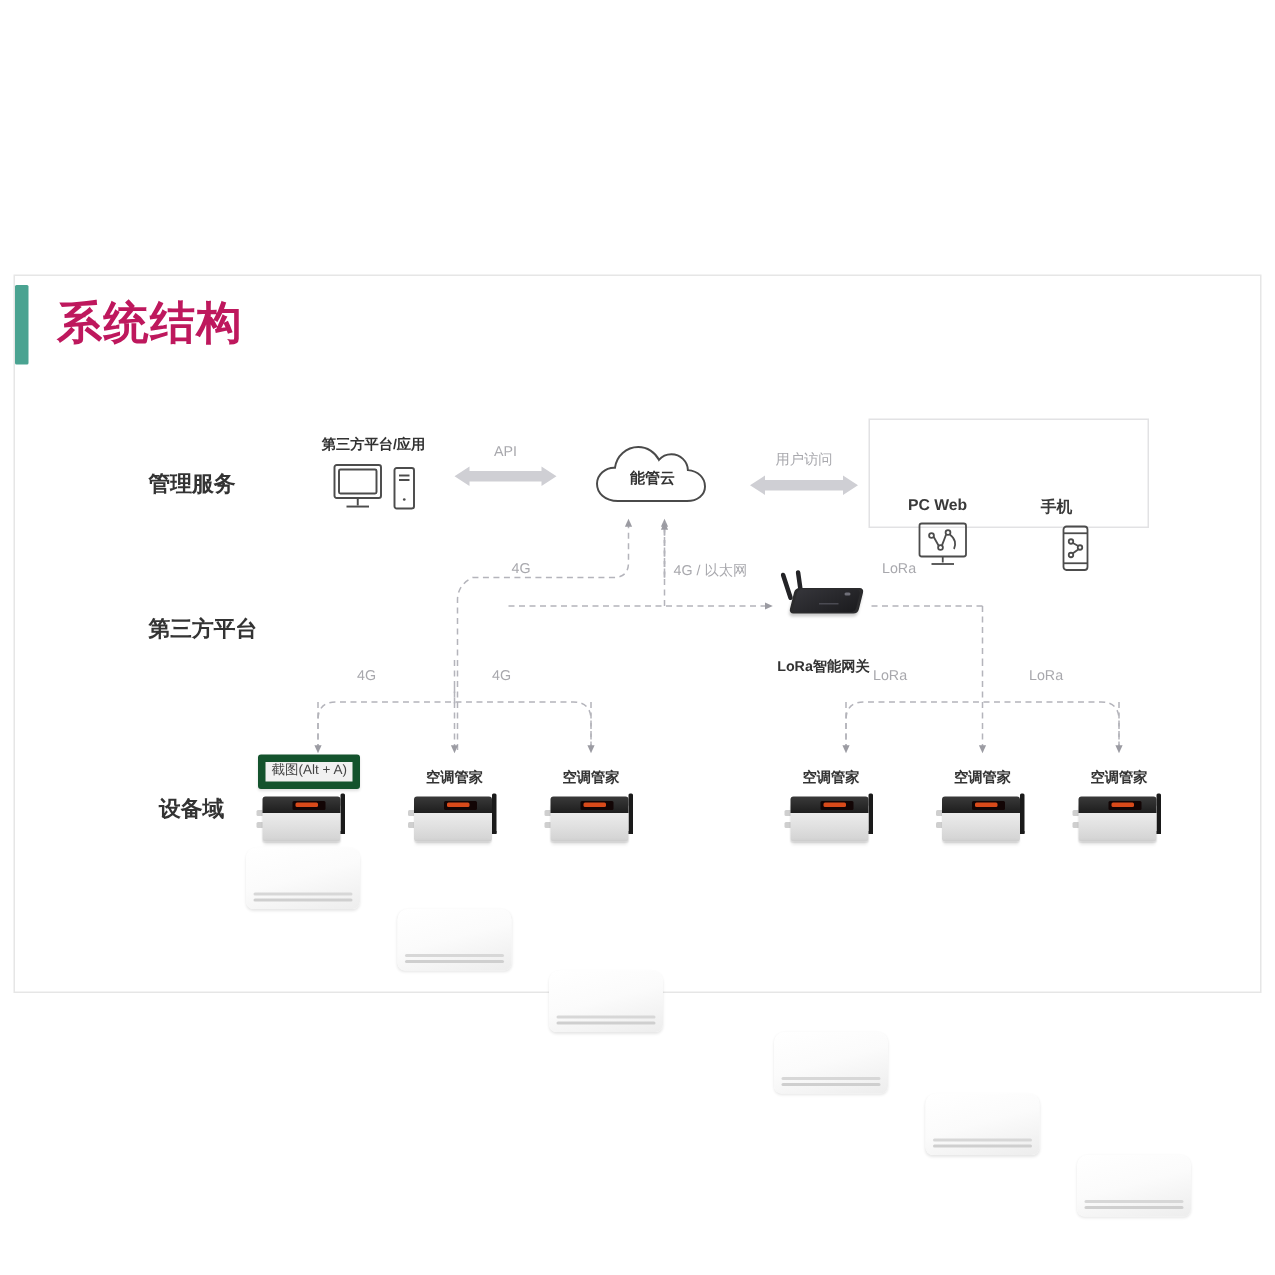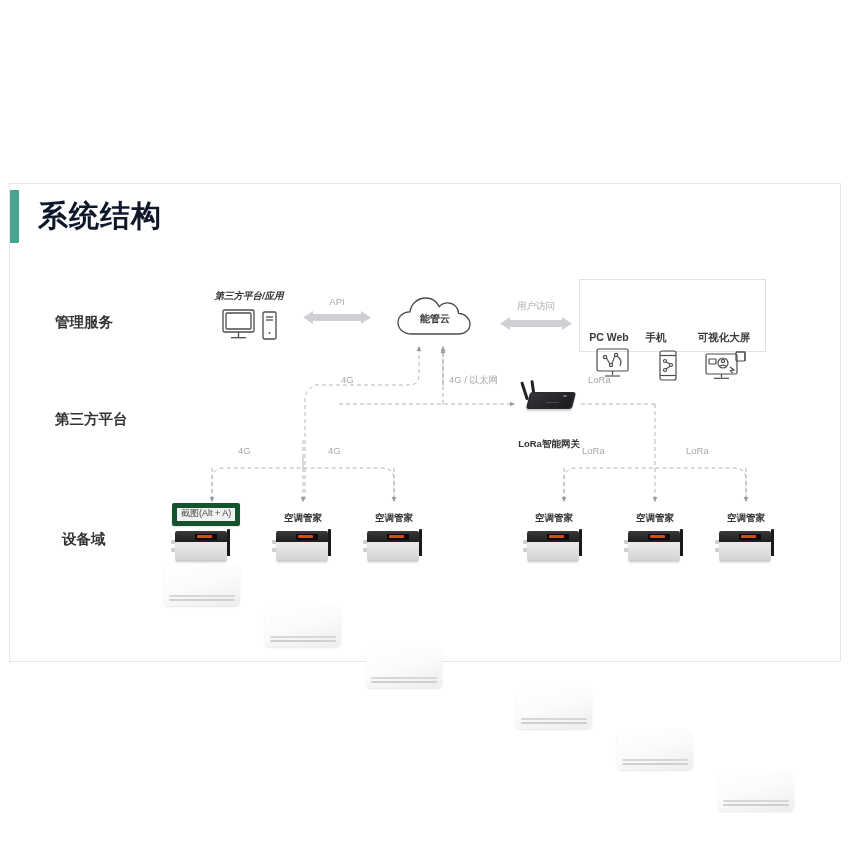--- a/index.html
+++ b/index.html
@@ -40,33 +40,34 @@
   #title-bar {
     width: 9px;
     height: 53px;
     background: #4aa391;
     border-radius: 1px;
   }
   #title-text {
     margin-left: 19px;
     font-size: 30px;
     font-weight: bold;
-    color: #0f172a;
+    color: #be185d;
     letter-spacing: 1px;
     line-height: 1;
   }
 
   
   .abs { position: absolute; }
 
   .row-label {
     font-size: 14.5px;
     font-weight: bold;
     color: #333;
     white-space: nowrap;
+    margin-left: 44px;
   }
 
   .node-label {
     font-size: 9.5px;
     font-weight: bold;
     color: #333;
     white-space: nowrap;
     text-align: center;
   }
 
@@ -303,21 +304,21 @@
       <path d="M394,468 L394,500" marker-end="url(#dash-arrow)"></path>
 
       <path d="M564,500 L564,480 Q564,468 576,468 L734,468 Q746,468 746,480 L746,500"></path>
       <path d="M564,468 L564,500" marker-end="url(#dash-arrow)"></path>
       <path d="M655,440 L655,500" marker-end="url(#dash-arrow)"></path>
       <path d="M746,468 L746,500" marker-end="url(#dash-arrow)"></path>
     </g>
   </svg>
 </div>
 
-<div class="abs" style="left:205px; top:290px; width:88px;font-style:italic;">
+<div class="abs" style="left:205px; top:290px; width:88px;">
   <div class="node-label" style="font-size:9.5px;">第三方平台/应用</div>
   <div style="display:flex; justify-content:center; align-items:flex-end; gap:3px; margin-top:6px;">
     <svg width="37" height="32" viewBox="0 0 37 32" fill="none" stroke="#4c4c4c" stroke-width="1.3">
       <rect x="1" y="1" width="31" height="22" rx="1.5"></rect>
       <rect x="4" y="4" width="25" height="16" rx="1"></rect>
       <path d="M16.5 23 L16.5 28"></path>
       <path d="M9 28.7 L24 28.7"></path>
     </svg>
     <svg width="15" height="30" viewBox="0 0 15 30" fill="none" stroke="#4c4c4c" stroke-width="1.3">
       <rect x="1" y="1" width="13" height="27" rx="1.5"></rect>
@@ -377,35 +378,20 @@
         <path d="M3 5.5 L19 5.5"></path>
         <path d="M3 25.5 L19 25.5"></path>
         <circle cx="8" cy="11" r="1.5"></circle>
         <circle cx="14" cy="15" r="1.5"></circle>
         <circle cx="8" cy="20" r="1.5"></circle>
         <path d="M9.2 12 L12.9 14"></path>
         <path d="M13 16.2 L9.1 19"></path>
       </svg>
     </div>
 
-    <div style="width:58px; text-align:center;">
-      <div class="panel-label">可视化大屏</div>
-      <svg width="45" height="31" viewBox="0 0 45 31" fill="none" stroke="#4c4c4c" stroke-width="1.2" style="margin:5px auto 0;">
-        <rect x="2" y="4" width="31" height="20" rx="1.5"></rect>
-        <path d="M17.5 24 L17.5 27.5"></path>
-        <path d="M10 28.3 L25 28.3"></path>
-        <circle cx="19" cy="13" r="5"></circle>
-        <circle cx="19" cy="11" r="1.6"></circle>
-        <path d="M16.2 16.3 C16.8 14.6 21.2 14.6 21.8 16.3"></path>
-        <rect x="5" y="9" width="7" height="5" rx="0.8"></rect>
-        <path d="M32 2 L41 2 L41 11"></path>
-        <rect x="32" y="2" width="9" height="9" rx="1"></rect>
-        <path d="M26 17 L30 20 L26.5 20.6 L28.6 23.2"></path>
-      </svg>
-    </div>
 
   </div>
 </div>
 
 <div class="abs link-label" style="left:341px; top:374px;">4G</div>
 <div class="abs link-label" style="left:449px; top:374px;">4G / 以太网</div>
 <div class="abs link-label" style="left:588px; top:374px;">LoRa</div>
 
 <div class="abs link-label" style="left:238px; top:445px;">4G</div>
 <div class="abs link-label" style="left:328px; top:445px;">4G</div>

